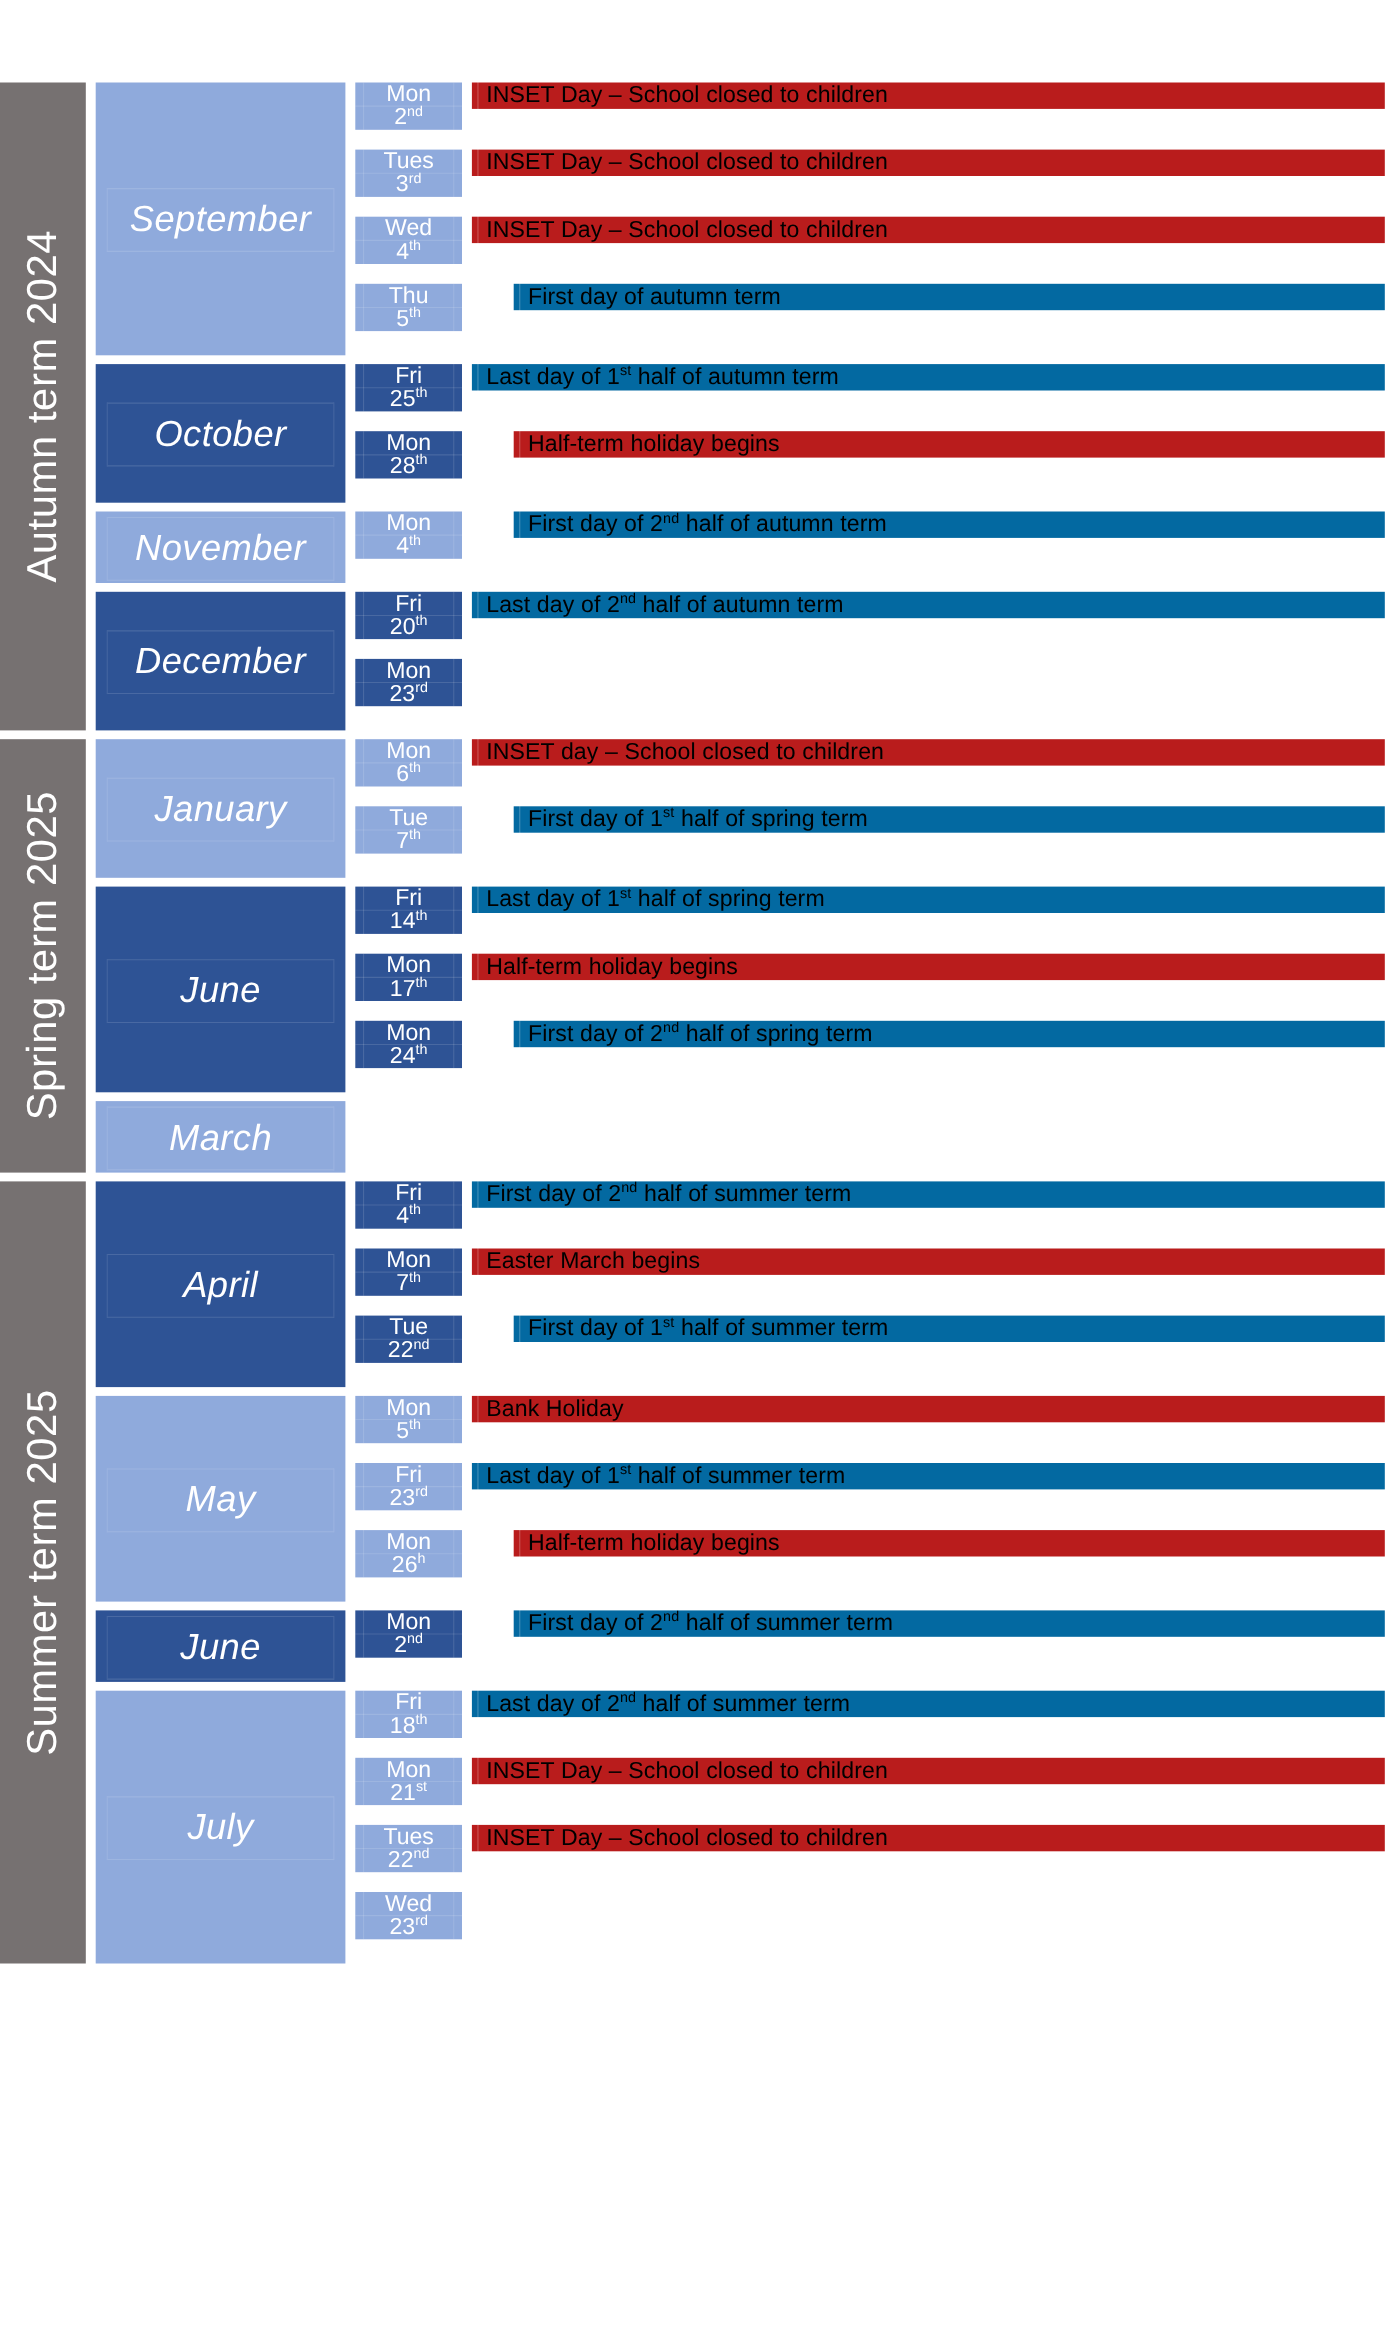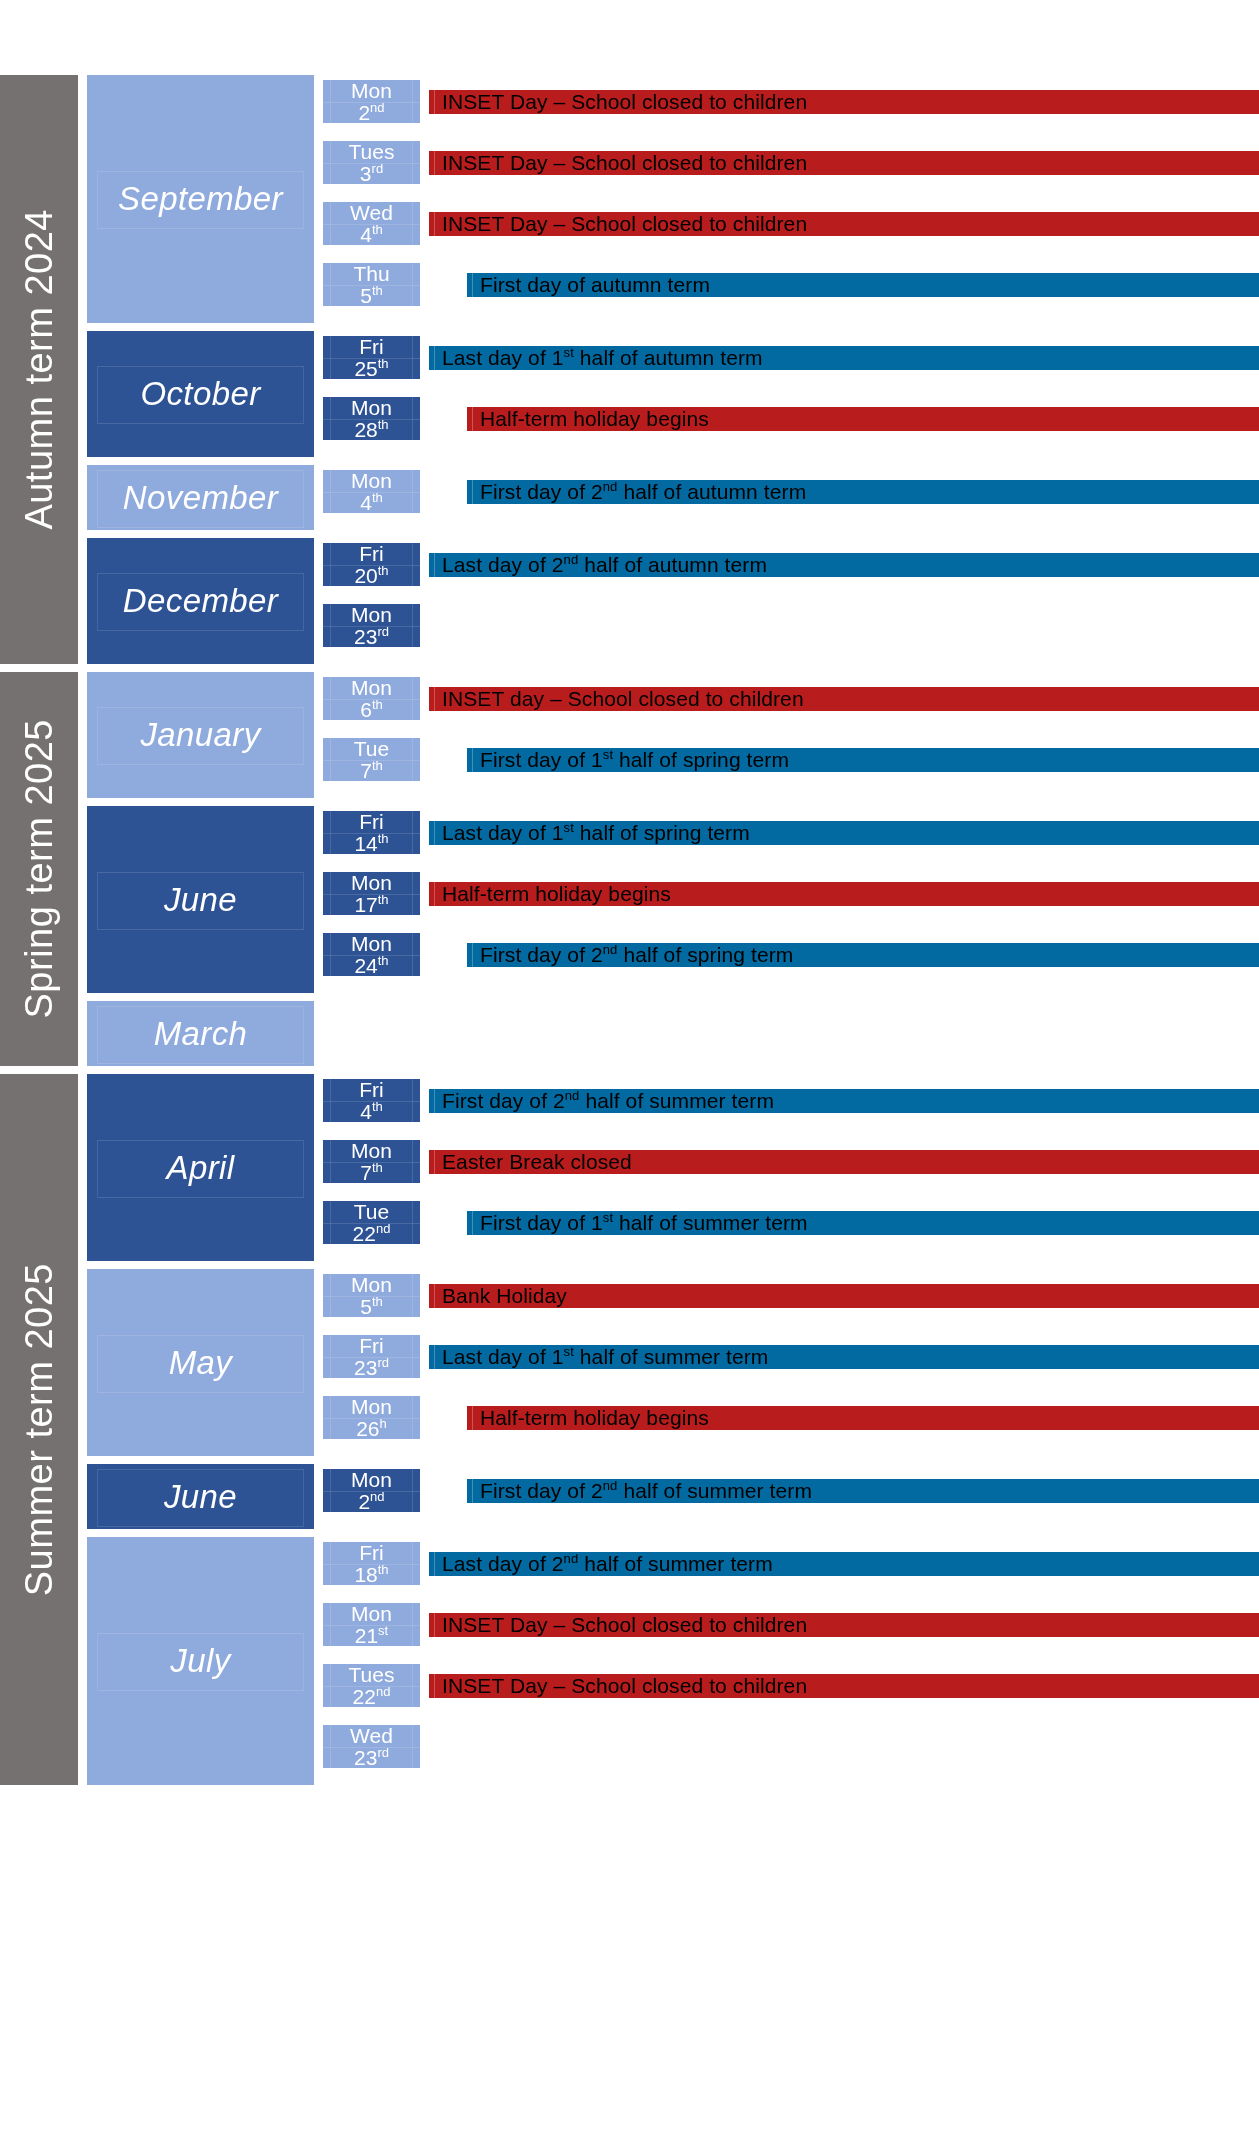--- a/index.html
+++ b/index.html
@@ -85,21 +85,21 @@
   }
   .month-name span{position:relative;z-index:2;}
 
   .rows{
     flex:1 1 auto;
     display:flex;
     flex-direction:column;
   }
   .row{
     display:flex;
-    align-items:center;
+    align-items:flex-start;
     margin-bottom:8px;
     min-height:53px;
   }
   .row:last-child{margin-bottom:12px;gap:38px;}
 
   .date-cell{
     width:97px;
     flex:0 0 97px;
     margin-right:9px;
     color:#ffffff;
@@ -377,21 +377,21 @@
               <div class="event-cell bg-green">
                 <span>First day of 2<sup>nd</sup> half of summer term</span>
               </div>
             </div>
             <div class="row">
               <div class="date-cell bg-dark">
                 <div class="dow">Mon</div>
                 <div class="dnum">7<sup>th</sup></div>
               </div>
               <div class="event-cell bg-pink">
-                <span>Easter Break closed</span>
+                <span>Easter March begins</span>
               </div>
             </div>
             <div class="row">
               <div class="date-cell bg-dark">
                 <div class="dow">Tue</div>
                 <div class="dnum">22<sup>nd</sup></div>
               </div>
               <div class="event-cell bg-green">
                 <span>First day of 1<sup>st</sup> half of summer term</span>
               </div>

